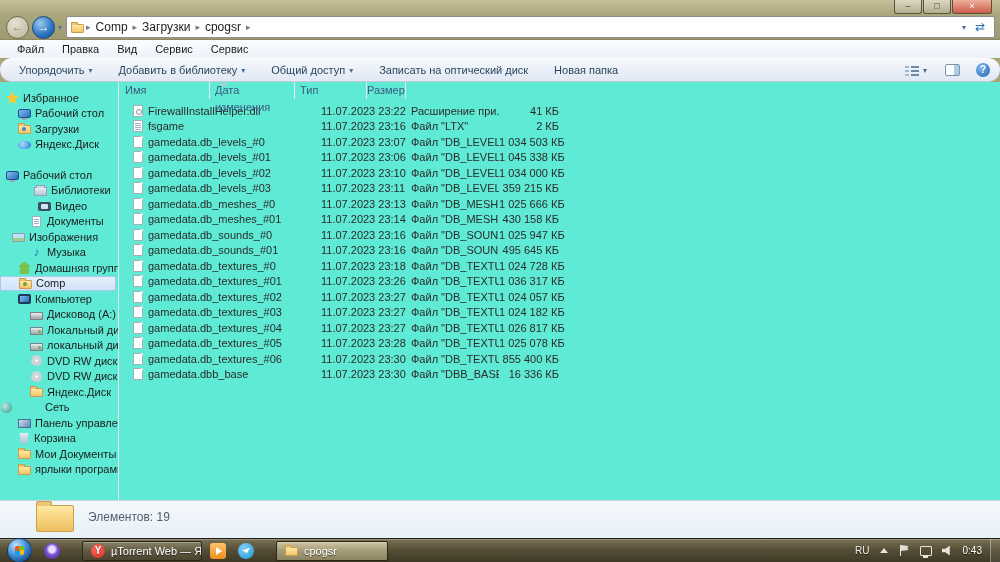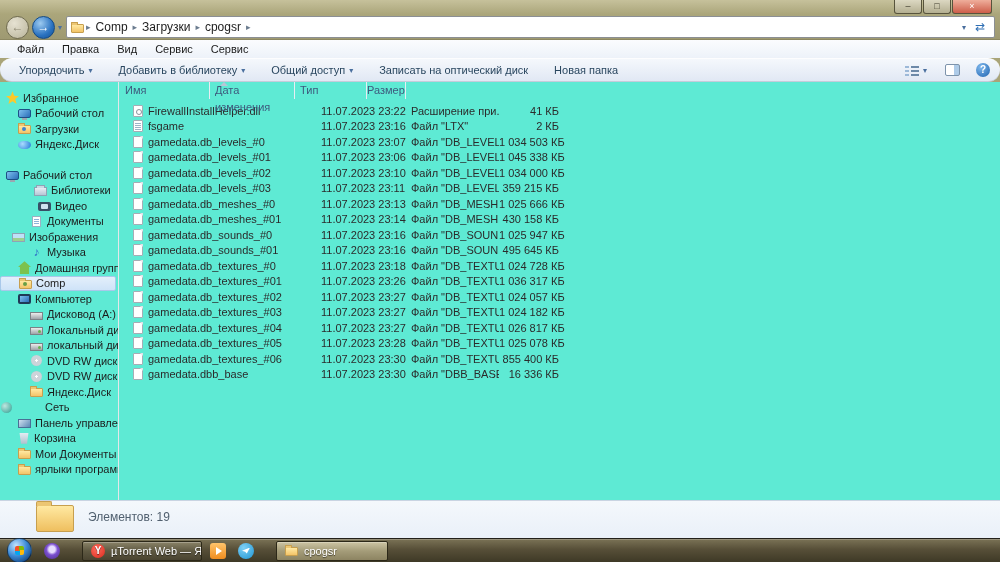--- a/index.html
+++ b/index.html
@@ -497,15 +497,24 @@
         <div class="tb-icon tbi-play"></div>
         <div class="gap12"></div>
         <div class="tb-icon tbi-telegram"></div>
         <div class="gap12"></div>
         <div class="task-btn active" style="width: 112px;">
           <span class="fic fic-folder tbtn-ico"></span>
           <span>cpogsr</span>
         </div>
         <div class="gap8"></div>
       </div>
+    <div id="tray">
+      <span class="tray-txt">RU</span>
+      <span class="tray-up"></span>
+      <span class="tray-flag"></span>
+      <span class="tray-net"></span>
+      <span class="tray-spk"></span>
+      <span class="tray-clock">0:43</span>
+      <span id="peek-strip"></span>
+    </div>
   </div>
 
 </div>
 
 </body></html>

